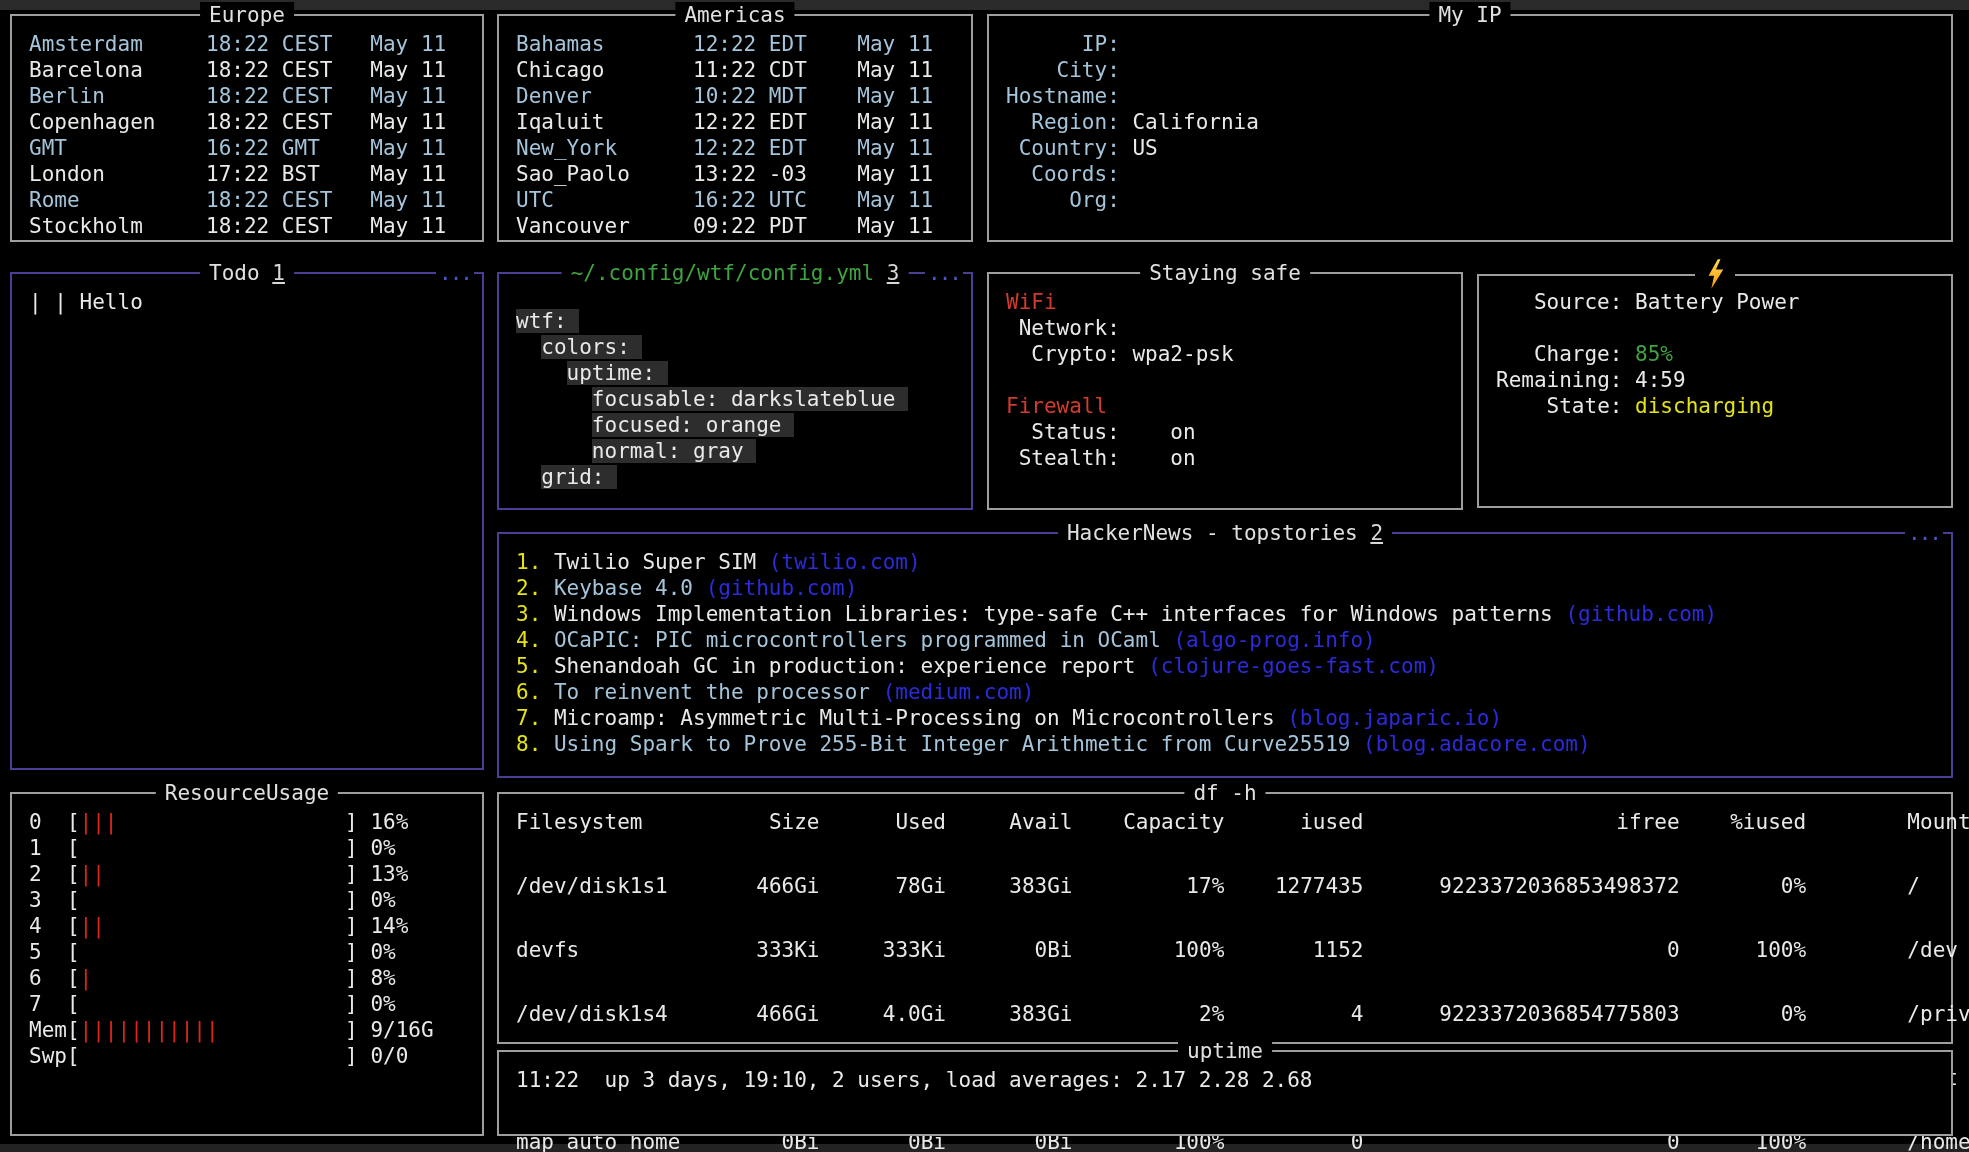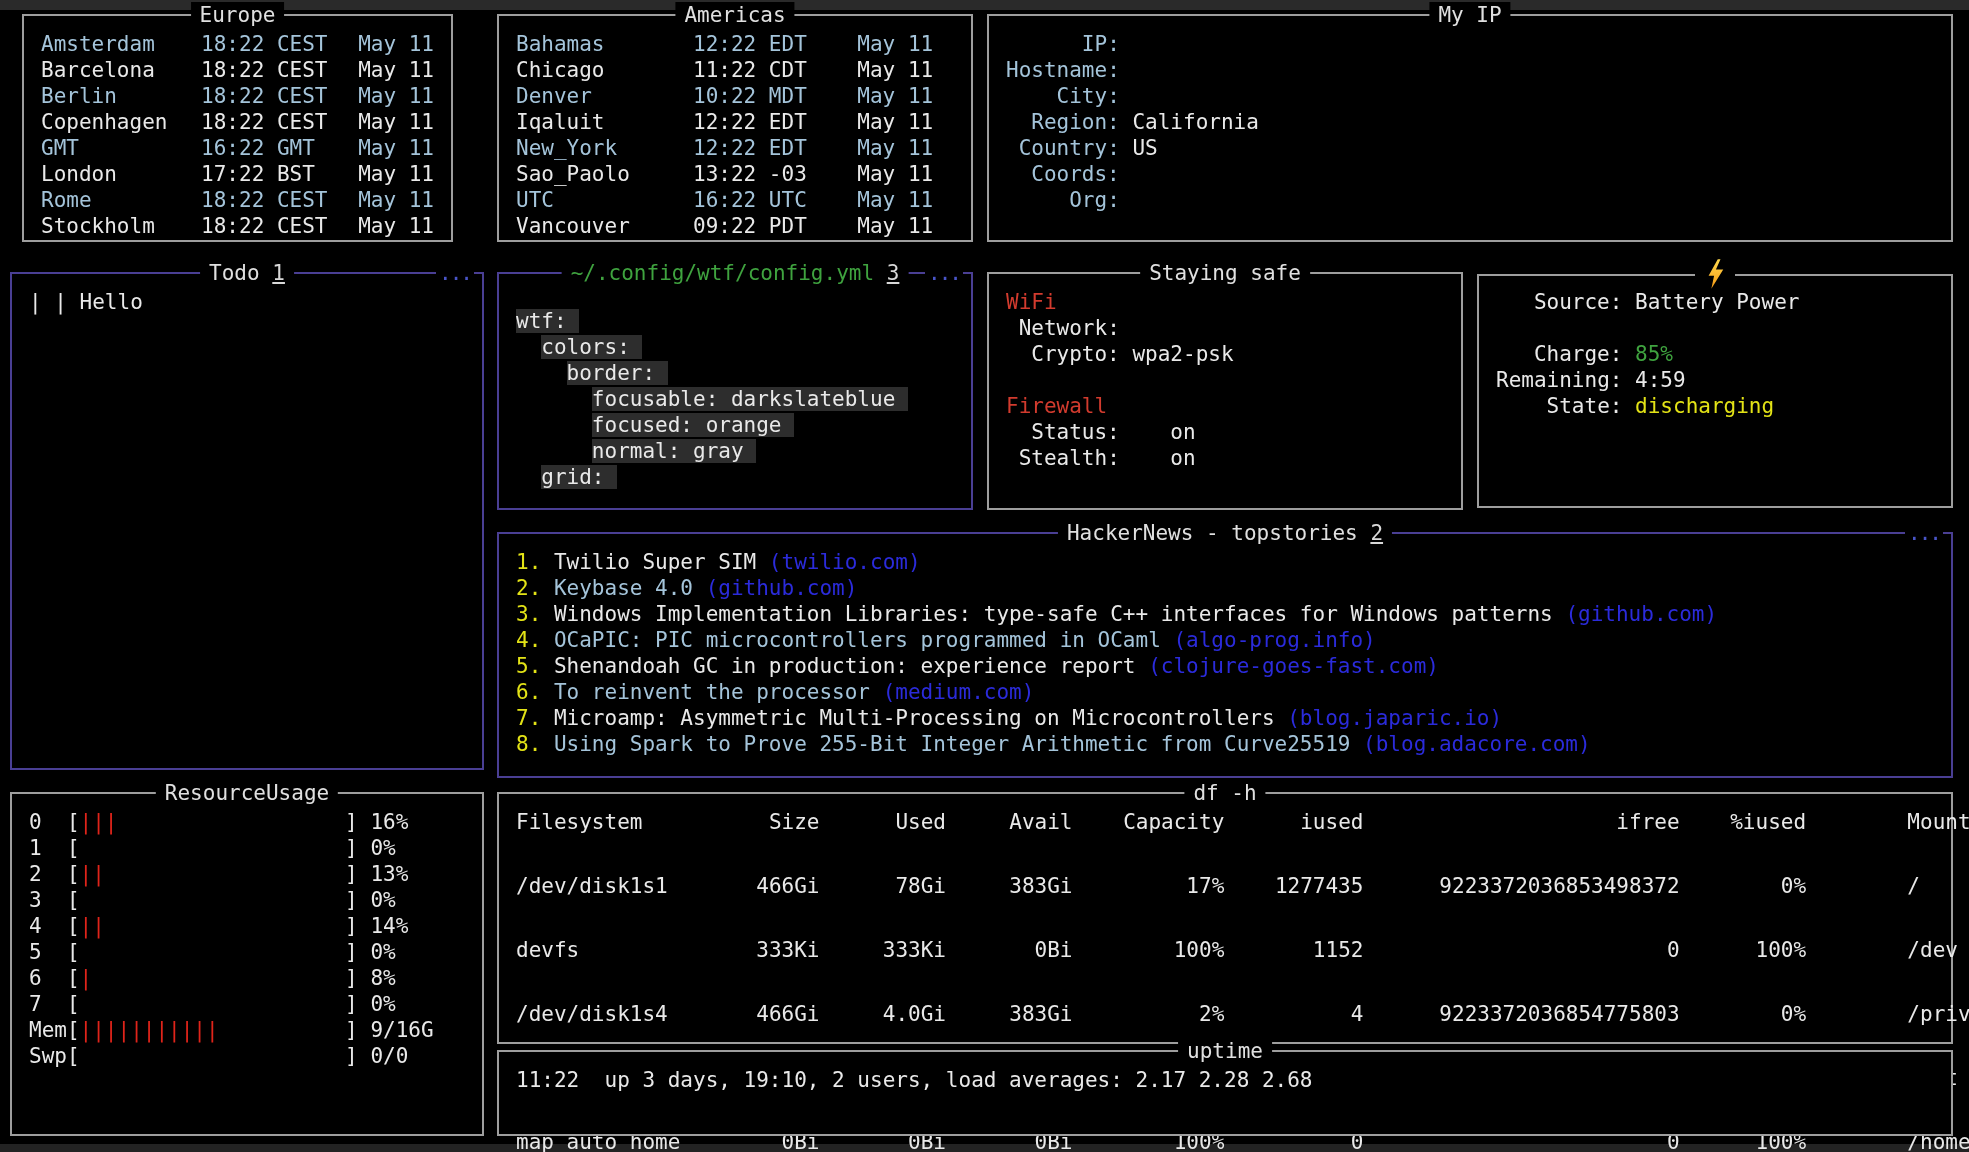--- a/index.html
+++ b/index.html
@@ -55,21 +55,21 @@
   .up-line{white-space:pre;}
   svg.bolt{display:block;}
 </style>
 </head>
 <body>
 
 <div id="screen">
   <div class="chrome-top"></div>
   <div class="chrome-bottom"></div>
 
-  <div class="panel" style="left:22px;top:14px;width:431px;height:228px;">
+  <div class="panel" style="left:10px;top:14px;width:474px;height:228px;">
     <span class="panel-title">Europe</span>
     <div class="panel-body">
       <div class="ck-row"><span class="ck-city c-b">Amsterdam</span><span class="ck-time c-b">18:22</span><span class="ck-tz c-b">CEST</span><span class="ck-date c-b">May 11</span></div>
       <div class="ck-row"><span class="ck-city c-w">Barcelona</span><span class="ck-time c-w">18:22</span><span class="ck-tz c-w">CEST</span><span class="ck-date c-w">May 11</span></div>
       <div class="ck-row"><span class="ck-city c-b">Berlin</span><span class="ck-time c-b">18:22</span><span class="ck-tz c-b">CEST</span><span class="ck-date c-b">May 11</span></div>
       <div class="ck-row"><span class="ck-city c-w">Copenhagen</span><span class="ck-time c-w">18:22</span><span class="ck-tz c-w">CEST</span><span class="ck-date c-w">May 11</span></div>
       <div class="ck-row"><span class="ck-city c-b">GMT</span><span class="ck-time c-b">16:22</span><span class="ck-tz c-b">GMT</span><span class="ck-date c-b">May 11</span></div>
       <div class="ck-row"><span class="ck-city c-w">London</span><span class="ck-time c-w">17:22</span><span class="ck-tz c-w">BST</span><span class="ck-date c-w">May 11</span></div>
       <div class="ck-row"><span class="ck-city c-b">Rome</span><span class="ck-time c-b">18:22</span><span class="ck-tz c-b">CEST</span><span class="ck-date c-b">May 11</span></div>
       <div class="ck-row"><span class="ck-city c-w">Stockholm</span><span class="ck-time c-w">18:22</span><span class="ck-tz c-w">CEST</span><span class="ck-date c-w">May 11</span></div>
@@ -87,22 +87,22 @@
       <div class="ck-row"><span class="ck-city c-w">Sao_Paolo</span><span class="ck-time c-w">13:22</span><span class="ck-tz c-w">-03</span><span class="ck-date c-w">May 11</span></div>
       <div class="ck-row"><span class="ck-city c-b">UTC</span><span class="ck-time c-b">16:22</span><span class="ck-tz c-b">UTC</span><span class="ck-date c-b">May 11</span></div>
       <div class="ck-row"><span class="ck-city c-w">Vancouver</span><span class="ck-time c-w">09:22</span><span class="ck-tz c-w">PDT</span><span class="ck-date c-w">May 11</span></div>
     </div>
   </div>
 
   <div class="panel" style="left:987px;top:14px;width:966px;height:228px;">
     <span class="panel-title">My IP</span>
     <div class="panel-body">
       <div class="kv-row"><span class="ip-label">IP:</span><span class="ip-value"></span></div>
+      <div class="kv-row"><span class="ip-label">City:</span><span class="ip-value"></span></div>
       <div class="kv-row"><span class="ip-label">Hostname:</span><span class="ip-value"></span></div>
-      <div class="kv-row"><span class="ip-label">City:</span><span class="ip-value"></span></div>
       <div class="kv-row"><span class="ip-label">Region:</span><span class="ip-value">California</span></div>
       <div class="kv-row"><span class="ip-label">Country:</span><span class="ip-value">US</span></div>
       <div class="kv-row"><span class="ip-label">Coords:</span><span class="ip-value"></span></div>
       <div class="kv-row"><span class="ip-label">Org:</span><span class="ip-value"></span></div>
     </div>
   </div>
 
   <div class="panel focusable" style="left:10px;top:272px;width:474px;height:498px;">
     <span class="panel-title"><span>Todo</span><span class="title-index">1</span></span>
     <span class="overflow">...</span>
@@ -110,21 +110,21 @@
       <div class="todo-row"><span>| |</span><span class="todo-text">Hello</span></div>
     </div>
   </div>
 
   <div class="panel focusable" style="left:497px;top:272px;width:476px;height:238px;">
     <span class="panel-title"><span class="c-g">~/.config/wtf/config.yml</span><span class="title-index">3</span></span>
     <span class="overflow">...</span>
     <div class="panel-body cfg-body">
       <div class="cfg-line"><span></span><span class="cfg-hl">wtf:</span></div>
       <div class="cfg-line"><span>  </span><span class="cfg-hl">colors:</span></div>
-      <div class="cfg-line"><span>    </span><span class="cfg-hl">border:</span></div>
+      <div class="cfg-line"><span>    </span><span class="cfg-hl">uptime:</span></div>
       <div class="cfg-line"><span>      </span><span class="cfg-hl">focusable: darkslateblue</span></div>
       <div class="cfg-line"><span>      </span><span class="cfg-hl">focused: orange</span></div>
       <div class="cfg-line"><span>      </span><span class="cfg-hl">normal: gray</span></div>
       <div class="cfg-line"><span>  </span><span class="cfg-hl">grid:</span></div>
     </div>
   </div>
 
   <div class="panel" style="left:987px;top:272px;width:476px;height:238px;">
     <span class="panel-title">Staying safe</span>
     <div class="panel-body">

